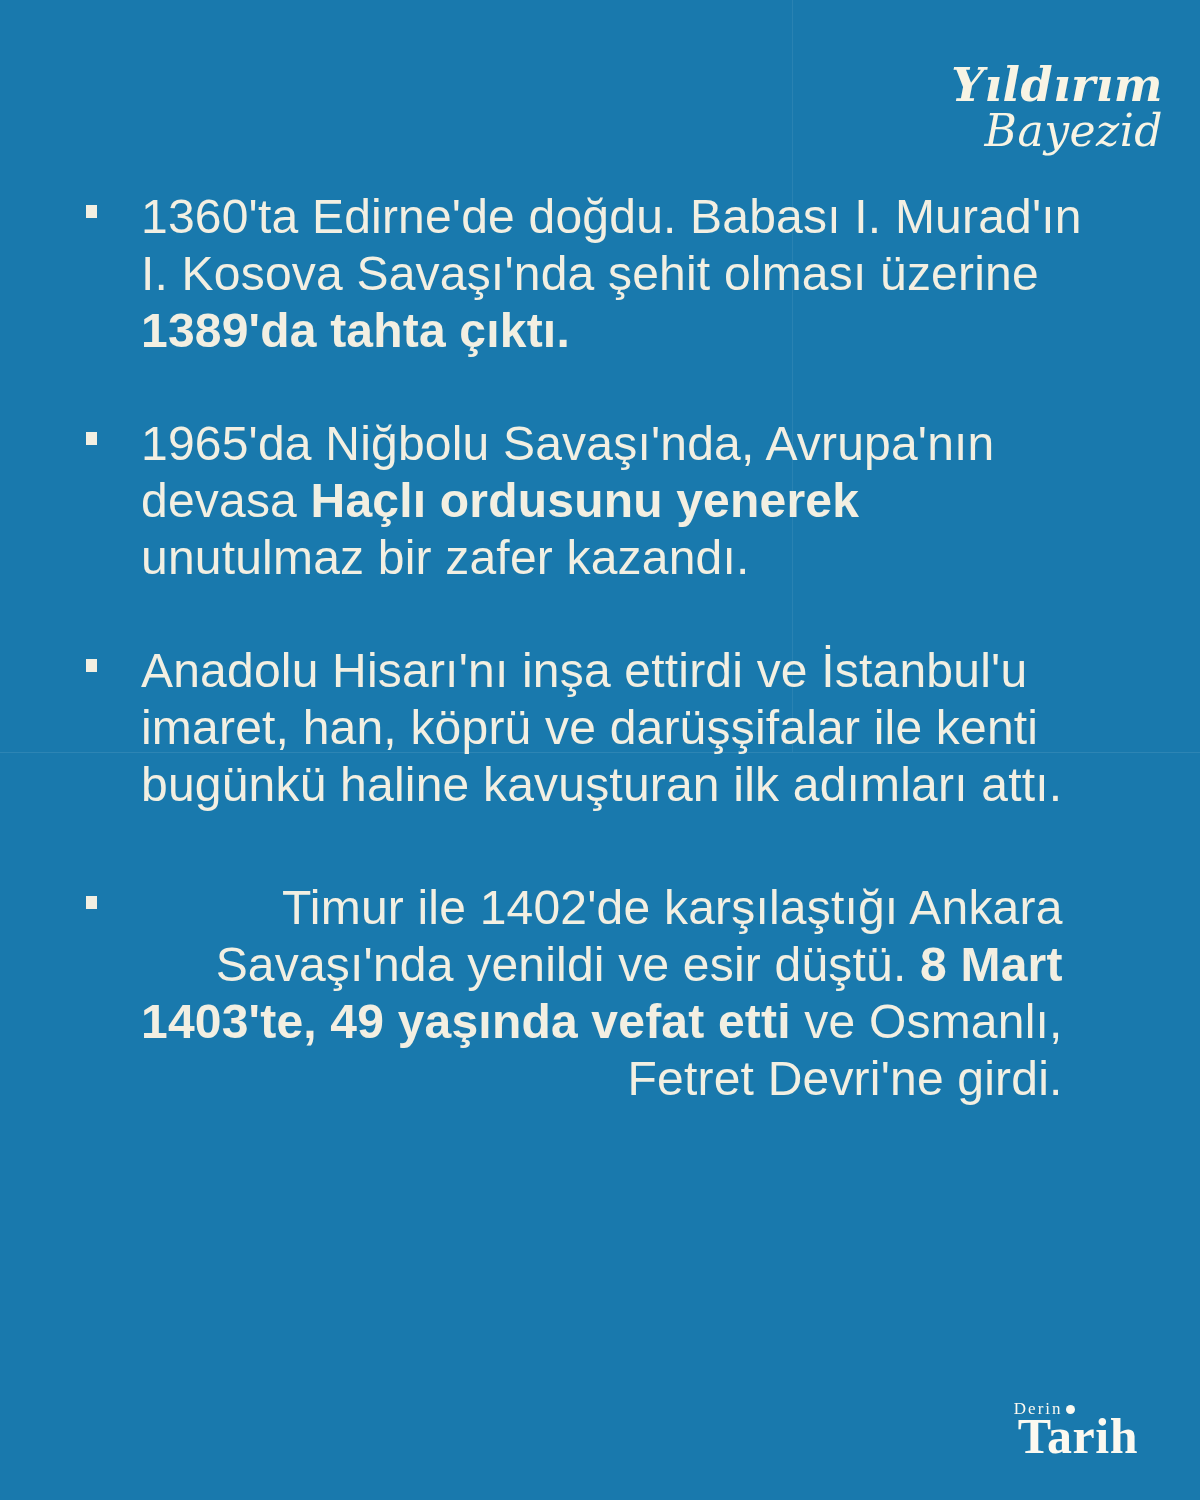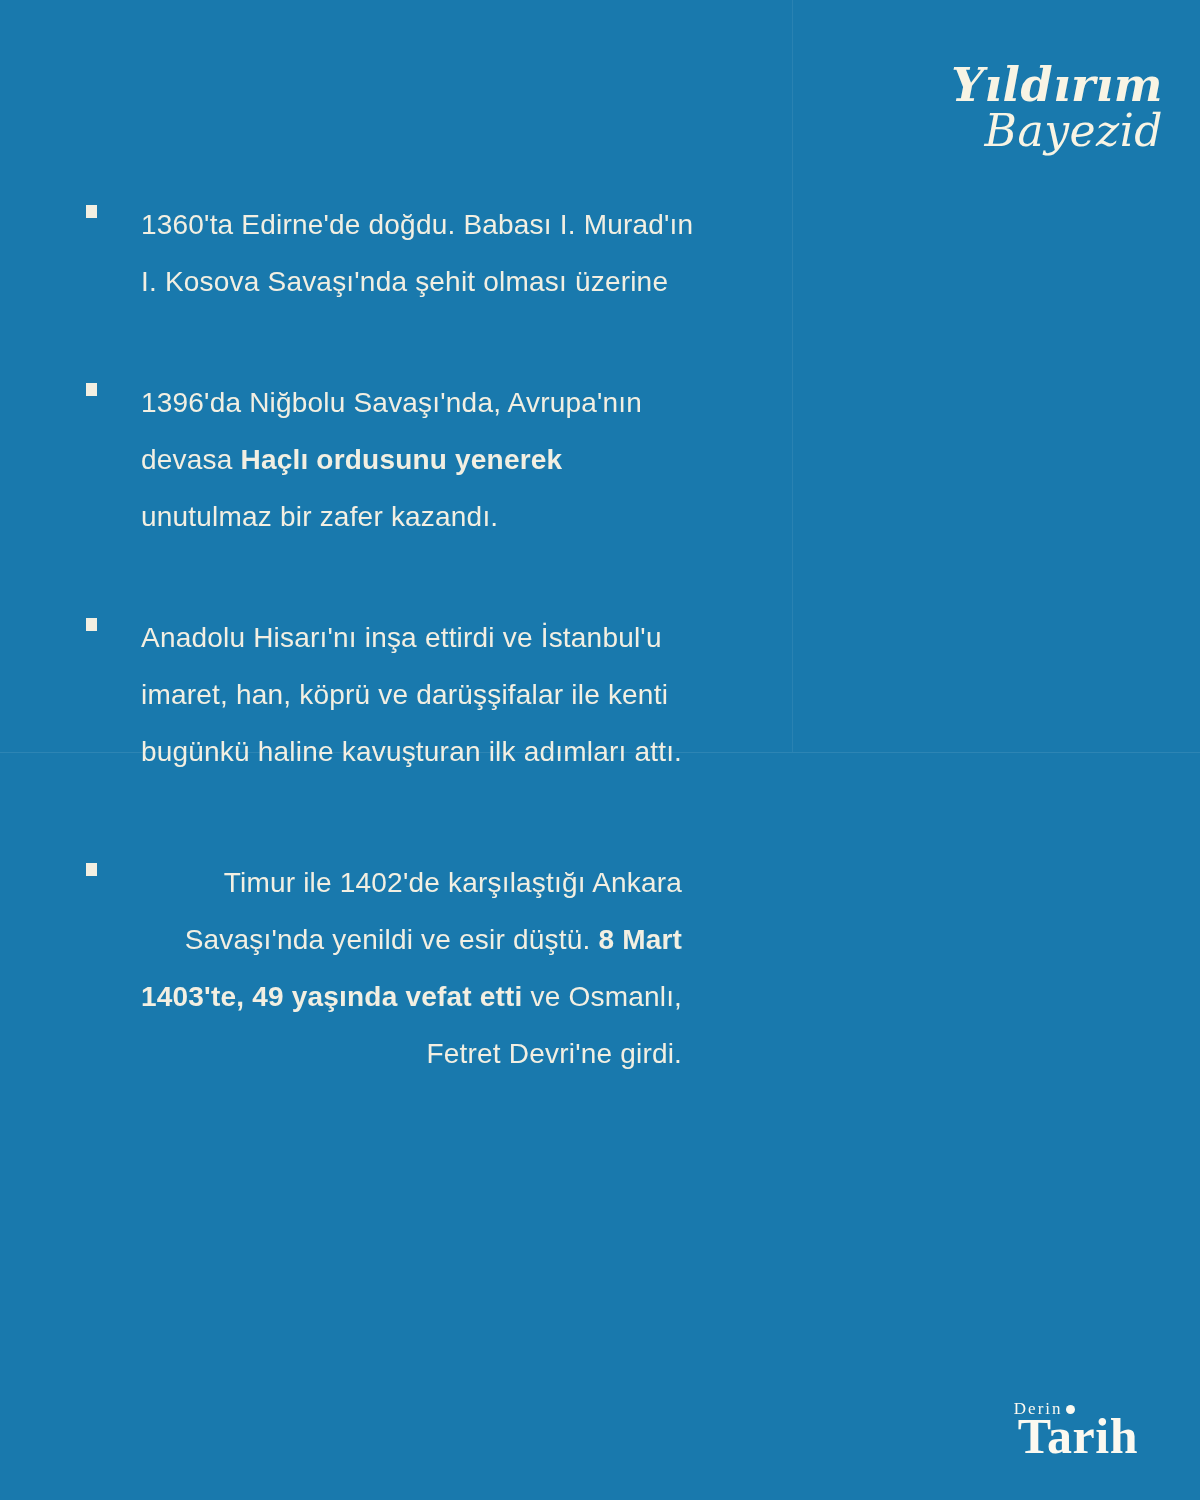--- a/index.html
+++ b/index.html
@@ -42,24 +42,23 @@
   ul.bullets li + li{margin-top:56px;}
   ul.bullets li:nth-child(4){margin-top:66px;text-align:right;}
   .marker{
     flex:0 0 auto;
     width:11px;height:13px;
     margin:17px 44px 0 86px;
     background:var(--body-text);
   }
   .bullet-text{
     color:var(--body-text);
-    font-size:28px;
+    font-size:48px;
     line-height:57px;
     letter-spacing:0.2px;
-    margin-top:8px;
   }
   .bullet-text .seg-bold{font-weight:700;}
 
   
   .logo{
     position:absolute;right:62px;bottom:40px;
     color:var(--logo-text);
     font-family:"Liberation Serif",serif;
   }
   .logo .tarih{
@@ -94,26 +93,27 @@
     <span class="l1">Yıldırım</span>
     <span class="l2">Bayezid</span>
   </div>
 
   <ul class="bullets">
       <li>
         <span class="marker"></span>
         <div class="bullet-text">
           <div class="line"><span class="seg-regular">1360'ta Edirne'de doğdu. Babası I. Murad'ın</span></div>
           <div class="line"><span class="seg-regular">I. Kosova Savaşı'nda şehit olması üzerine</span></div>
+          <div class="line"><span class="seg-bold">1389'da tahta çıktı.</span></div>
         </div>
       </li>
       <li>
         <span class="marker"></span>
         <div class="bullet-text">
-          <div class="line"><span class="seg-regular">1396'da Niğbolu Savaşı'nda, Avrupa'nın</span></div>
+          <div class="line"><span class="seg-regular">1965'da Niğbolu Savaşı'nda, Avrupa'nın</span></div>
           <div class="line"><span class="seg-regular">devasa </span><span class="seg-bold">Haçlı ordusunu yenerek</span></div>
           <div class="line"><span class="seg-regular">unutulmaz bir zafer kazandı.</span></div>
         </div>
       </li>
       <li>
         <span class="marker"></span>
         <div class="bullet-text">
           <div class="line"><span class="seg-regular">Anadolu Hisarı'nı inşa ettirdi ve İstanbul'u</span></div>
           <div class="line"><span class="seg-regular">imaret, han, köprü ve darüşşifalar ile kenti</span></div>
           <div class="line"><span class="seg-regular">bugünkü haline kavuşturan ilk adımları attı.</span></div>

